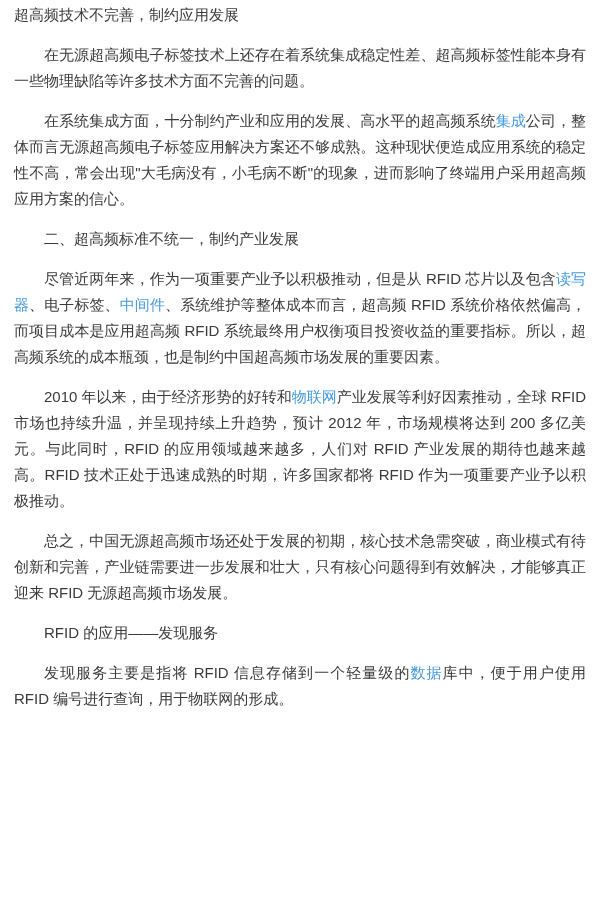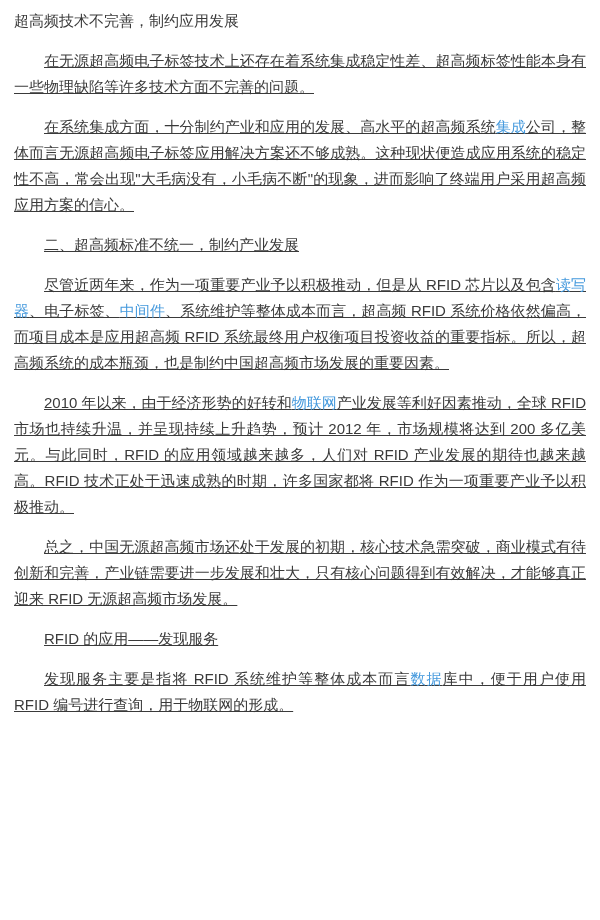--- a/index.html
+++ b/index.html
@@ -15,36 +15,35 @@
     width:600px;
     height:920px;
     overflow:hidden;
     background:var(--bg-color);
     font-family:"Liberation Sans","DejaVu Sans",sans-serif;
   }
   .page{
     box-sizing:border-box;
     width:600px;
     height:920px;
-    padding:8px 14px 0 14px;
+    padding:2px 14px 0 14px;
     background:var(--bg-color);
   }
   .article{
     color:var(--text-color);
     font-size:15px;
     line-height:26px;
     text-align:justify;
   }
   .block{
     margin:0 0 14px 0;
     word-break:break-word;
   }
   .block.indent{
     text-indent:2em;
-    text-decoration:underline;
   }
   .block:last-child{
     margin-bottom:0;
   }
   a.inline-link{
     color:var(--link-color);
     text-decoration:none;
     cursor:pointer;
   }
 </style>
@@ -54,15 +53,15 @@
 <div class="page">
   <div id="article" class="article">
       <p class="block"><span>超高频技术不完善，制约应用发展</span></p>
       <p class="block indent"><span>在无源超高频电子标签技术上还存在着系统集成稳定性差、超高频标签性能本身有一些物理缺陷等许多技术方面不完善的问题。</span></p>
       <p class="block indent"><span>在系统集成方面，十分制约产业和应用的发展、高水平的超高频系统</span><a class="inline-link" href="#">集成</a><span>公司，整体而言无源超高频电子标签应用解决方案还不够成熟。这种现状便造成应用系统的稳定性不高，常会出现"大毛病没有，小毛病不断"的现象，进而影响了终端用户采用超高频应用方案的信心。</span></p>
       <p class="block indent"><span>二、超高频标准不统一，制约产业发展</span></p>
       <p class="block indent"><span>尽管近两年来，作为一项重要产业予以积极推动，但是从 RFID 芯片以及包含</span><a class="inline-link" href="#">读写器</a><span>、电子标签、</span><a class="inline-link" href="#">中间件</a><span>、系统维护等整体成本而言，超高频 RFID 系统价格依然偏高，而项目成本是应用超高频 RFID 系统最终用户权衡项目投资收益的重要指标。所以，超高频系统的成本瓶颈，也是制约中国超高频市场发展的重要因素。</span></p>
       <p class="block indent"><span>2010 年以来，由于经济形势的好转和</span><a class="inline-link" href="#">物联网</a><span>产业发展等利好因素推动，全球 RFID 市场也持续升温，并呈现持续上升趋势，预计 2012 年，市场规模将达到 200 多亿美元。与此同时，RFID 的应用领域越来越多，人们对 RFID 产业发展的期待也越来越高。RFID 技术正处于迅速成熟的时期，许多国家都将 RFID 作为一项重要产业予以积极推动。</span></p>
       <p class="block indent"><span>总之，中国无源超高频市场还处于发展的初期，核心技术急需突破，商业模式有待创新和完善，产业链需要进一步发展和壮大，只有核心问题得到有效解决，才能够真正迎来 RFID 无源超高频市场发展。</span></p>
       <p class="block indent"><span>RFID 的应用——发现服务</span></p>
-      <p class="block indent"><span>发现服务主要是指将 RFID 系统维护等整体成本而言</span><a class="inline-link" href="#">数据</a><span>库中，便于用户使用 RFID 编号进行查询，用于物联网的形成。</span></p>
+      <p class="block indent"><span>发现服务主要是指将 RFID 信息存储到一个轻量级的</span><a class="inline-link" href="#">数据</a><span>库中，便于用户使用 RFID 编号进行查询，用于物联网的形成。</span></p>
     </div>
 </div>
 
 </body></html>

